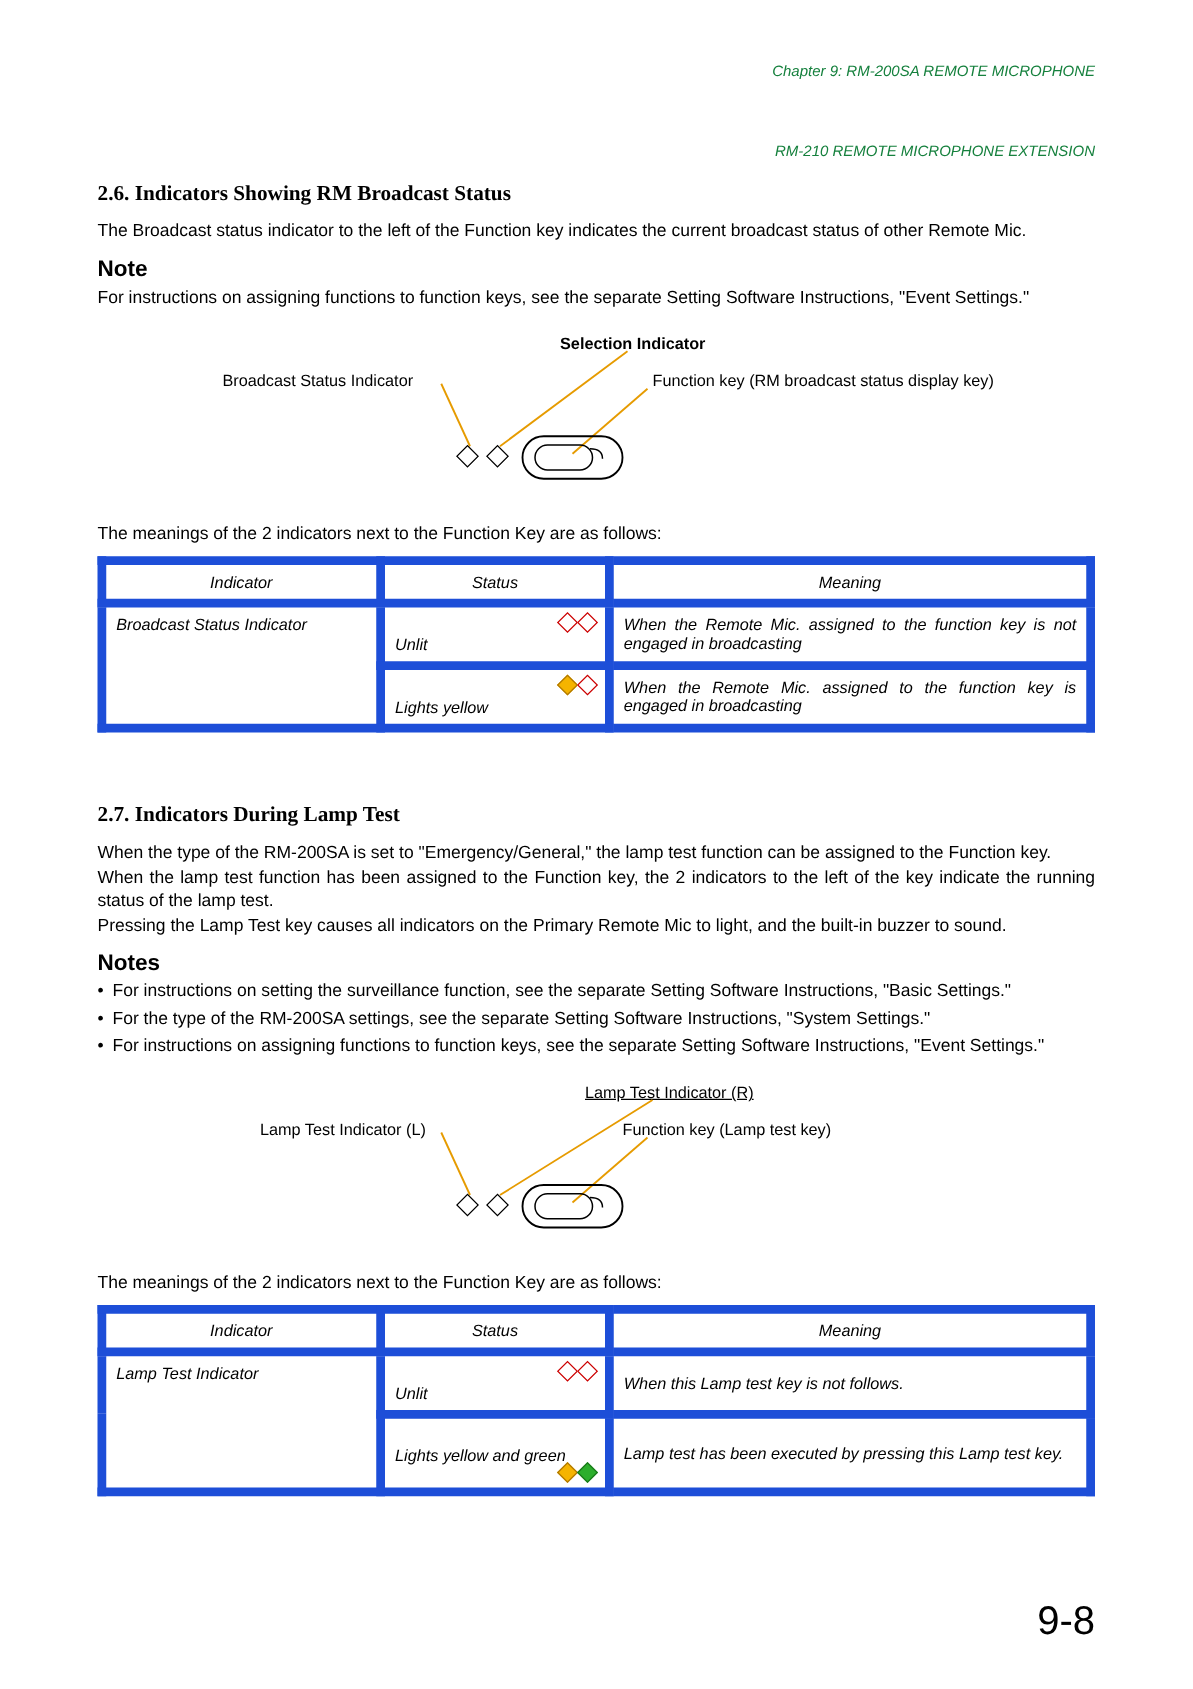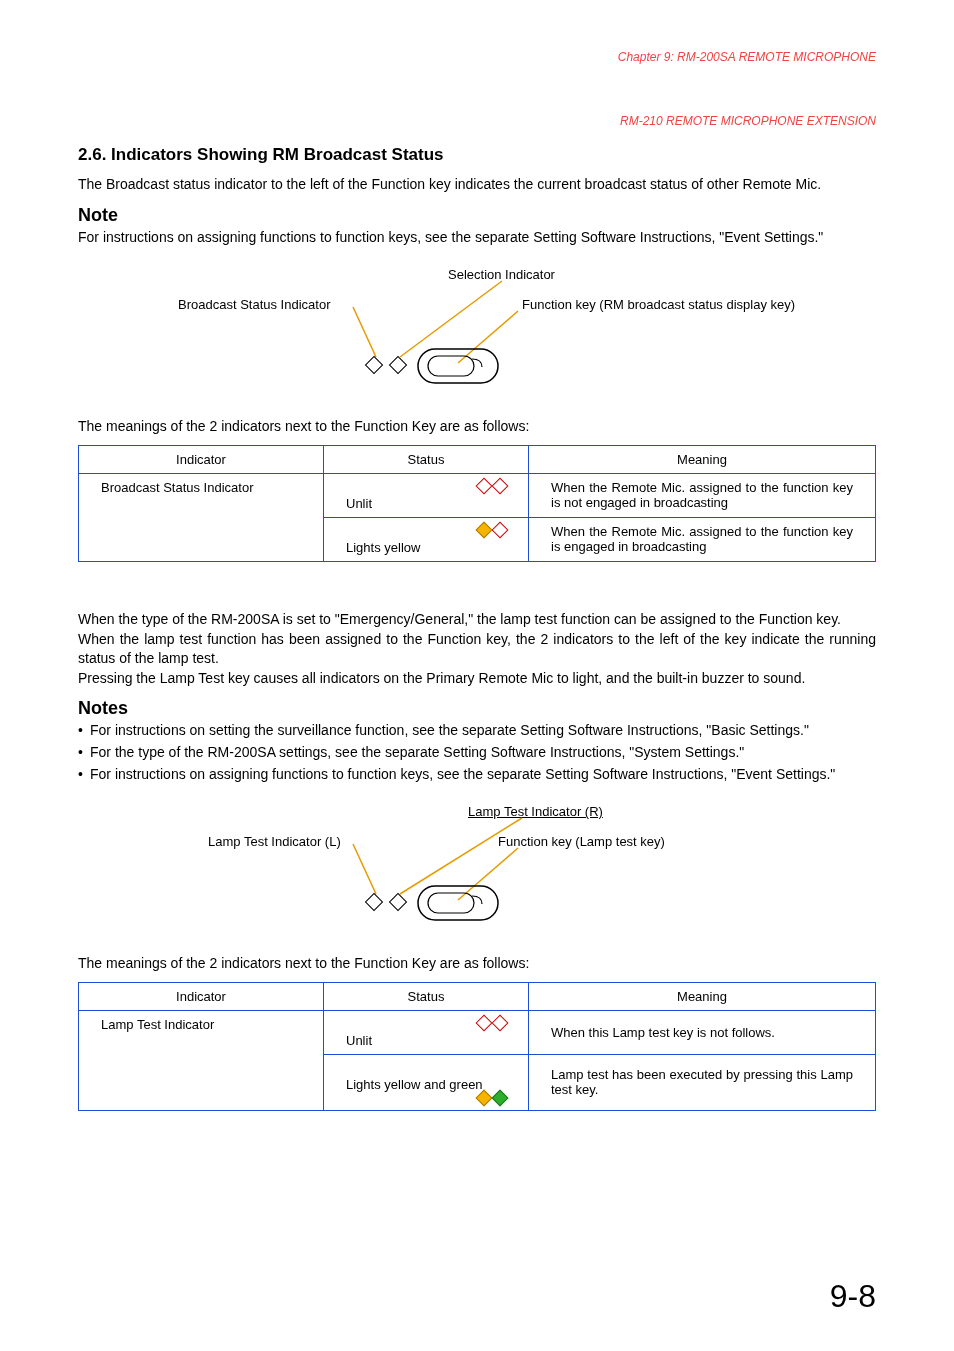--- a/index.html
+++ b/index.html
@@ -10,35 +10,36 @@
     background: #fff;
   }
   .page {
     width: 954px;
     min-height: 1351px;
     box-sizing: border-box;
     padding: 50px 78px 30px 78px;
     position: relative;
   }
   .header {
-    color: #ef4444;
+    color: #15803d;
     font-style: italic;
     font-size: 12px;
     text-align: right;
     line-height: 1.3;
     margin-bottom: 6px;
   }
   .header-line2 {
     font-style: italic;
     margin-top: 48px;
   }
   h2.section {
     font-size: 17px;
     font-weight: bold;
     margin: 16px 0 10px 0;
+    font-family: Liberation Serif, serif;
   }
   p.body {
     font-size: 14px;
     line-height: 1.4;
     margin: 8px 0;
     text-align: justify;
   }
   .note-label {
     font-weight: bold;
     font-size: 18px;
@@ -81,23 +82,24 @@
     height: 140px;
   }
   
   table.ind-table {
     border-collapse: collapse;
     width: 100%;
     font-size: 13px;
     margin-top: 6px;
   }
   table.ind-table th, table.ind-table td {
-    border: 1px solid #1d4ed8;
-    padding: 6px 22px;
+    border: 7px solid #1d4ed8;
+    padding: 6px 8px;
     vertical-align: middle;
+    font-style: italic;
   }
   table.ind-table th {
     font-weight: normal;
     text-align: center;
   }
   .col-ind { width: 200px; }
   .col-status { width: 160px; }
   .status-cell {
     position: relative;
   }
@@ -143,21 +145,21 @@
   </div>
 
   <h2 class="section">2.6. Indicators Showing RM Broadcast Status</h2>
 
   <p class="body">The Broadcast status indicator to the left of the Function key indicates the current broadcast status of other Remote Mic.</p>
 
   <div class="note-label">Note</div>
   <p class="body" style="margin-top:0">For instructions on assigning functions to function keys, see the separate Setting Software Instructions, "Event Settings."</p>
 
   <div class="diagram">
-    <span class="dlabel" style="left:370px; top:0px;">Selection Indicator</span>
+    <span class="dlabel" style="left:370px; top:0px;font-weight:bold;">Selection Indicator</span>
     <span class="dlabel" style="left:100px; top:30px;">Broadcast Status Indicator</span>
     <span class="dlabel" style="left:444px; top:30px;">Function key (RM broadcast status display key)</span>
     <svg class="diag-svg">
 
       <line x1="424" y1="14" x2="322" y2="90" stroke="#e69b00" stroke-width="1.5"></line>
       <line x1="275" y1="40" x2="298" y2="90" stroke="#e69b00" stroke-width="1.5"></line>
       <line x1="440" y1="44" x2="380" y2="96" stroke="#e69b00" stroke-width="1.5"></line>
 
       <rect x="290" y="92" width="12" height="12" fill="none" stroke="#000" stroke-width="1" transform="rotate(45 296 98)"></rect>
       <rect x="314" y="92" width="12" height="12" fill="none" stroke="#000" stroke-width="1" transform="rotate(45 320 98)"></rect>
@@ -198,20 +200,21 @@
           <span class="led unlit"></span>
         </span>
       </td>
       <td class="meaning-cell">When the Remote Mic. assigned to the function key is engaged in broadcasting</td>
     </tr>
   </tbody>
     </table>
 
   <div class="gap"></div>
 
+  <h2 class="section">2.7. Indicators During Lamp Test</h2>
 
   <p class="body" style="margin-bottom:0">When the type of the RM-200SA is set to "Emergency/General," the lamp test function can be assigned to the Function key.</p>
   <p class="body" style="margin-top:0;margin-bottom:0">When the lamp test function has been assigned to the Function key, the 2 indicators to the left of the key indicate the running status of the lamp test.</p>
   <p class="body" style="margin-top:0">Pressing the Lamp Test key causes all indicators on the Primary Remote Mic to light, and the built-in buzzer to sound.</p>
 
   <div class="note-label">Notes</div>
   <ul class="notes-list">
     <li>For instructions on setting the surveillance function, see the separate Setting Software Instructions, "Basic Settings."</li>
     <li>For the type of the RM-200SA settings, see the separate Setting Software Instructions, "System Settings."</li>
     <li>For instructions on assigning functions to function keys, see the separate Setting Software Instructions, "Event Settings."</li>

